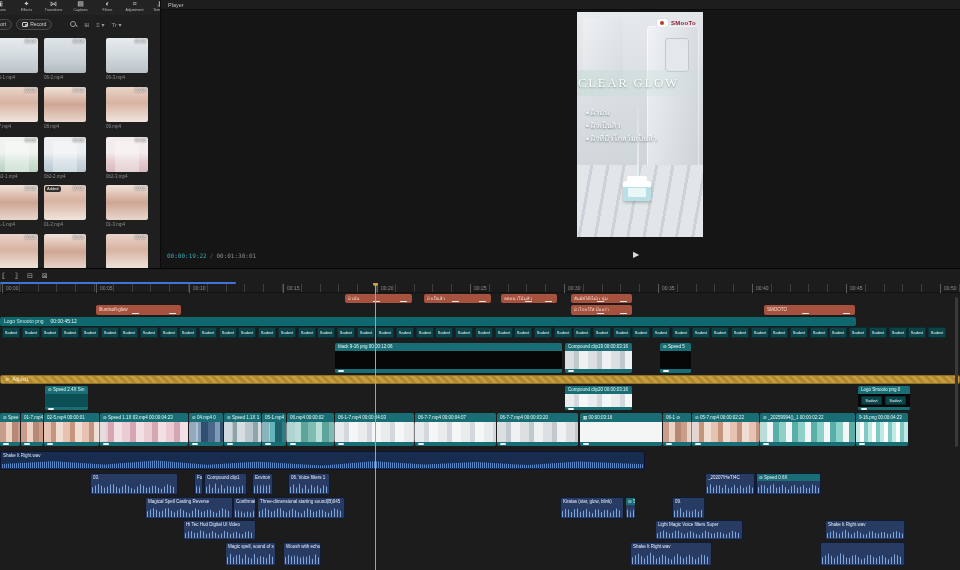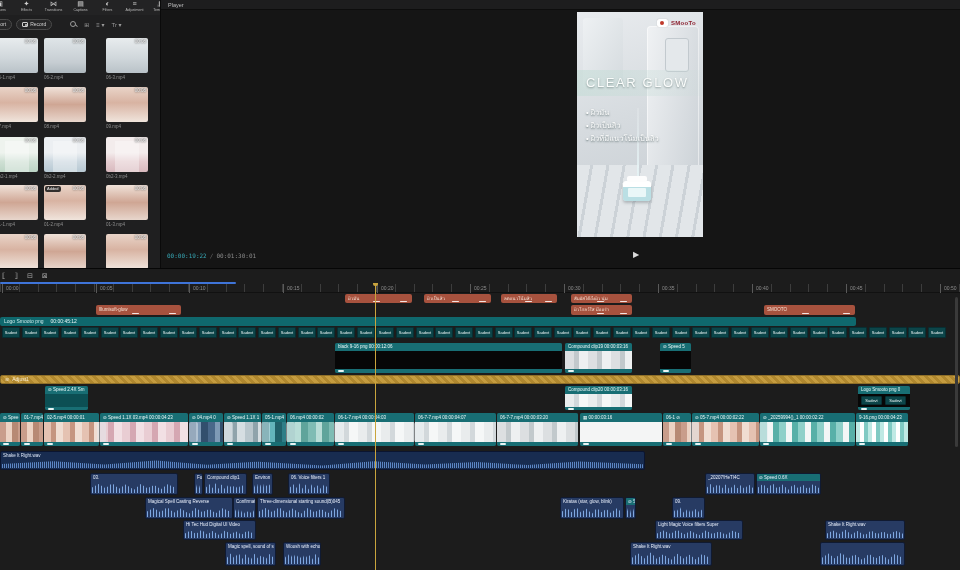--- a/index.html
+++ b/index.html
@@ -50,23 +50,23 @@
   .mblock-c{position:absolute;right:14px;top:26px;width:24px;height:34px;background:#e4e8eb;border:1px solid #c2c9ce;border-radius:3px}
   .conveyor{position:absolute;left:0;bottom:0;width:100%;height:72px;background:repeating-linear-gradient(100deg,#e2e6e9 0 13px,#ccd2d7 13px 16px)}
   .stream{position:absolute;left:60px;top:96px;width:2px;height:76px;background:linear-gradient(rgba(255,255,255,.15),#e6f4f6)}
   .jar{position:absolute;left:46px;bottom:36px;width:28px;height:20px;background:linear-gradient(#ffffff 0 28%,#badfe4 28% 100%);border-radius:3px;box-shadow:0 2px 3px rgba(80,90,95,.35)}
   .jar::before{content:"";position:absolute;top:-5px;left:4px;right:4px;height:6px;background:#fdfdfd;border-radius:2px}
   .jar::after{content:"";position:absolute;left:5px;top:7px;width:18px;height:9px;background:#f2fbfc;border-radius:1px;opacity:.85}
   #brand{position:absolute;top:7px;right:7px;display:flex;align-items:center;gap:3px}
   .flag{width:11px;height:8px;background:#fff;border-radius:2px;position:relative;box-shadow:0 0 1px rgba(0,0,0,.3)}
   .flag::after{content:"";position:absolute;left:3.5px;top:2px;width:4px;height:4px;background:#c0392b;border-radius:50%}
   #brand-name{font-size:6px;font-weight:bold;color:#8e2230;letter-spacing:.3px}
-  #preview-heading{position:absolute;left:0;right:0;top:58px;height:26px;line-height:26px;padding-left:9px;
+  #preview-heading{position:absolute;left:0;right:0;top:58px;height:26px;line-height:26px;padding-left:1px;
     font-size:13px;letter-spacing:1.6px;color:#fbfdfc;background:linear-gradient(90deg,rgba(196,220,214,.6),rgba(196,220,214,.1));
-    text-shadow:0 1px 2px rgba(70,90,88,.55);font-family:Liberation Sans, sans-serif}
+    text-shadow:0 1px 2px rgba(70,90,88,.55);font-family:Liberation Serif, serif}
   #preview-bullets{position:absolute;left:9px;top:94px;list-style:none;color:#fff;font-size:7.5px;line-height:13px;text-shadow:0 1px 2px rgba(60,80,80,.8)}
   #preview-bullets li::before{content:"• ";color:#fff}
   #pcontrols{position:absolute;left:0;top:246px;width:799px;height:20px}
   #tc{position:absolute;left:6px;top:6px;font-size:6px;font-family:"DejaVu Sans Mono",monospace}
   #tc .cur{color:#37a7b5}#tc .sep{color:#666;margin:0 3px}#tc .tot{color:#8a8a8a}
   #play-btn{position:absolute;left:472px;top:4px;font-size:8px;color:#dcdcdc;cursor:pointer}
 
   
   #timeline{position:absolute;left:0;top:268px;width:960px;height:302px;background:#1c1c1c;border-top:1px solid #060606}
   #tl-tools{position:absolute;left:2px;top:1px;height:12px;display:flex;gap:9px;align-items:center}
@@ -279,21 +279,21 @@
       <div class="stream"></div>
       <div class="jar"></div>
       <div id="brand">
         <span class="flag"></span>
         <span id="brand-name">SMooTo</span>
       </div>
       <div id="preview-heading">CLEAR GLOW</div>
       <ul id="preview-bullets">
           <li>ผิวมัน</li>
           <li>ผิวเป็นสิว</li>
-          <li>ผิวที่มีแนวโน้มเป็นสิว</li>
+          <li>ผิวที่มีวโกลว้มเป็นสิว</li>
         </ul>
     </div>
     <div id="pcontrols">
       <span id="tc">
         <span class="cur">00:00:19:22</span><span class="sep">/</span><span class="tot">00:01:30:01</span>
       </span>
       <span id="play-btn">▶</span>
     </div>
   </div>
 

